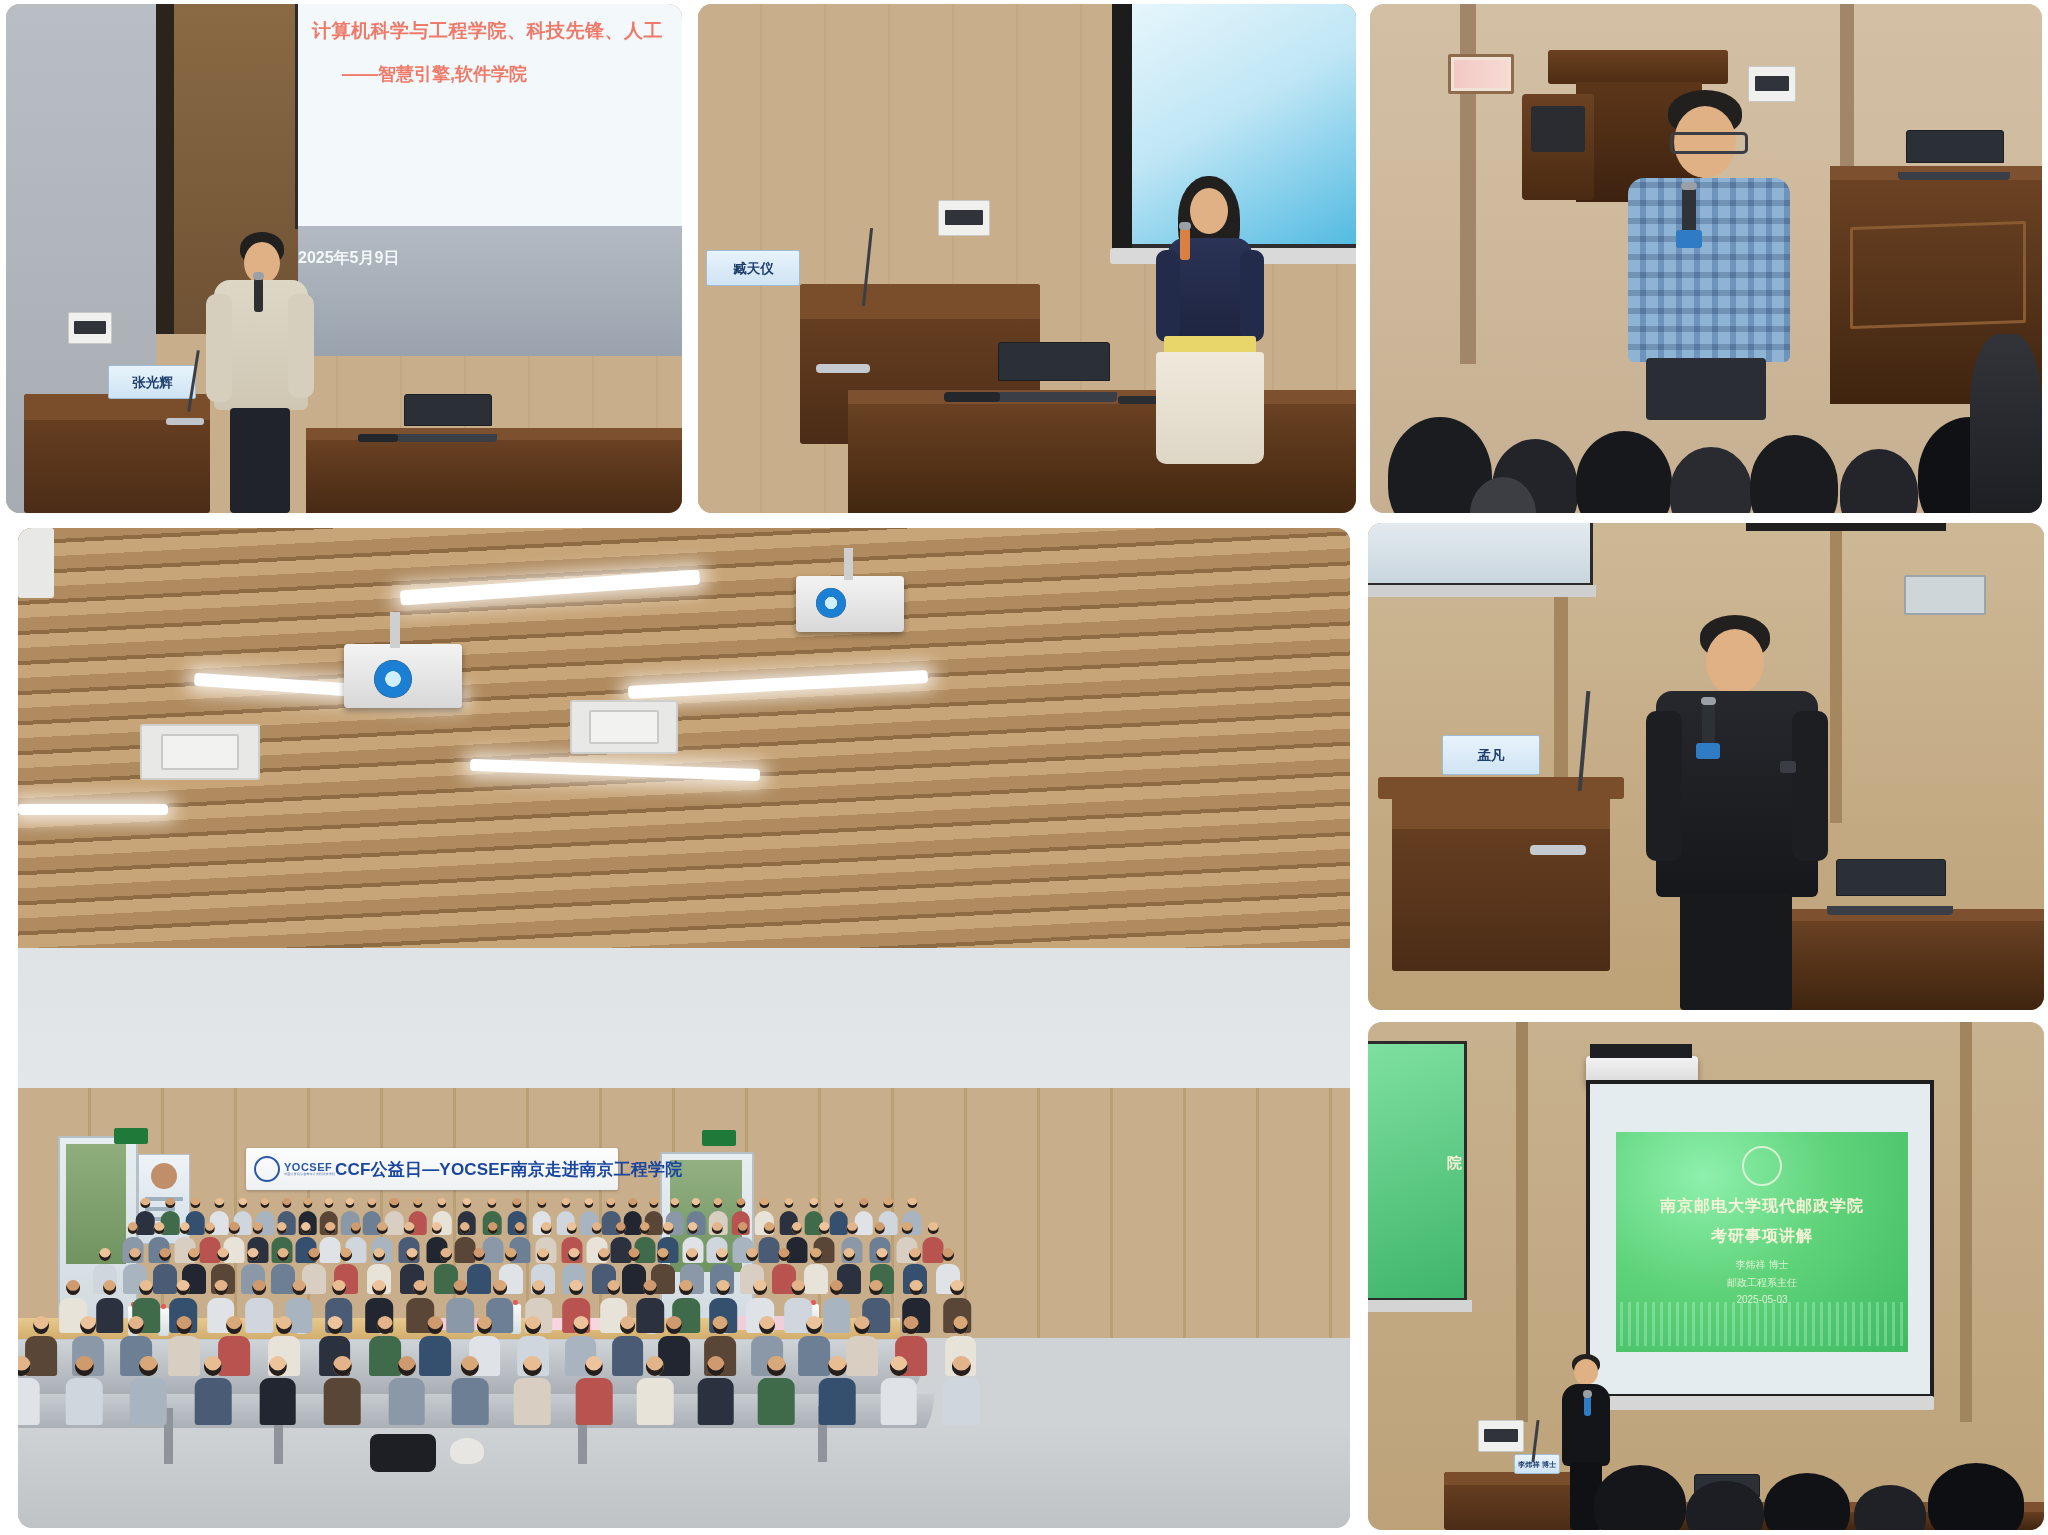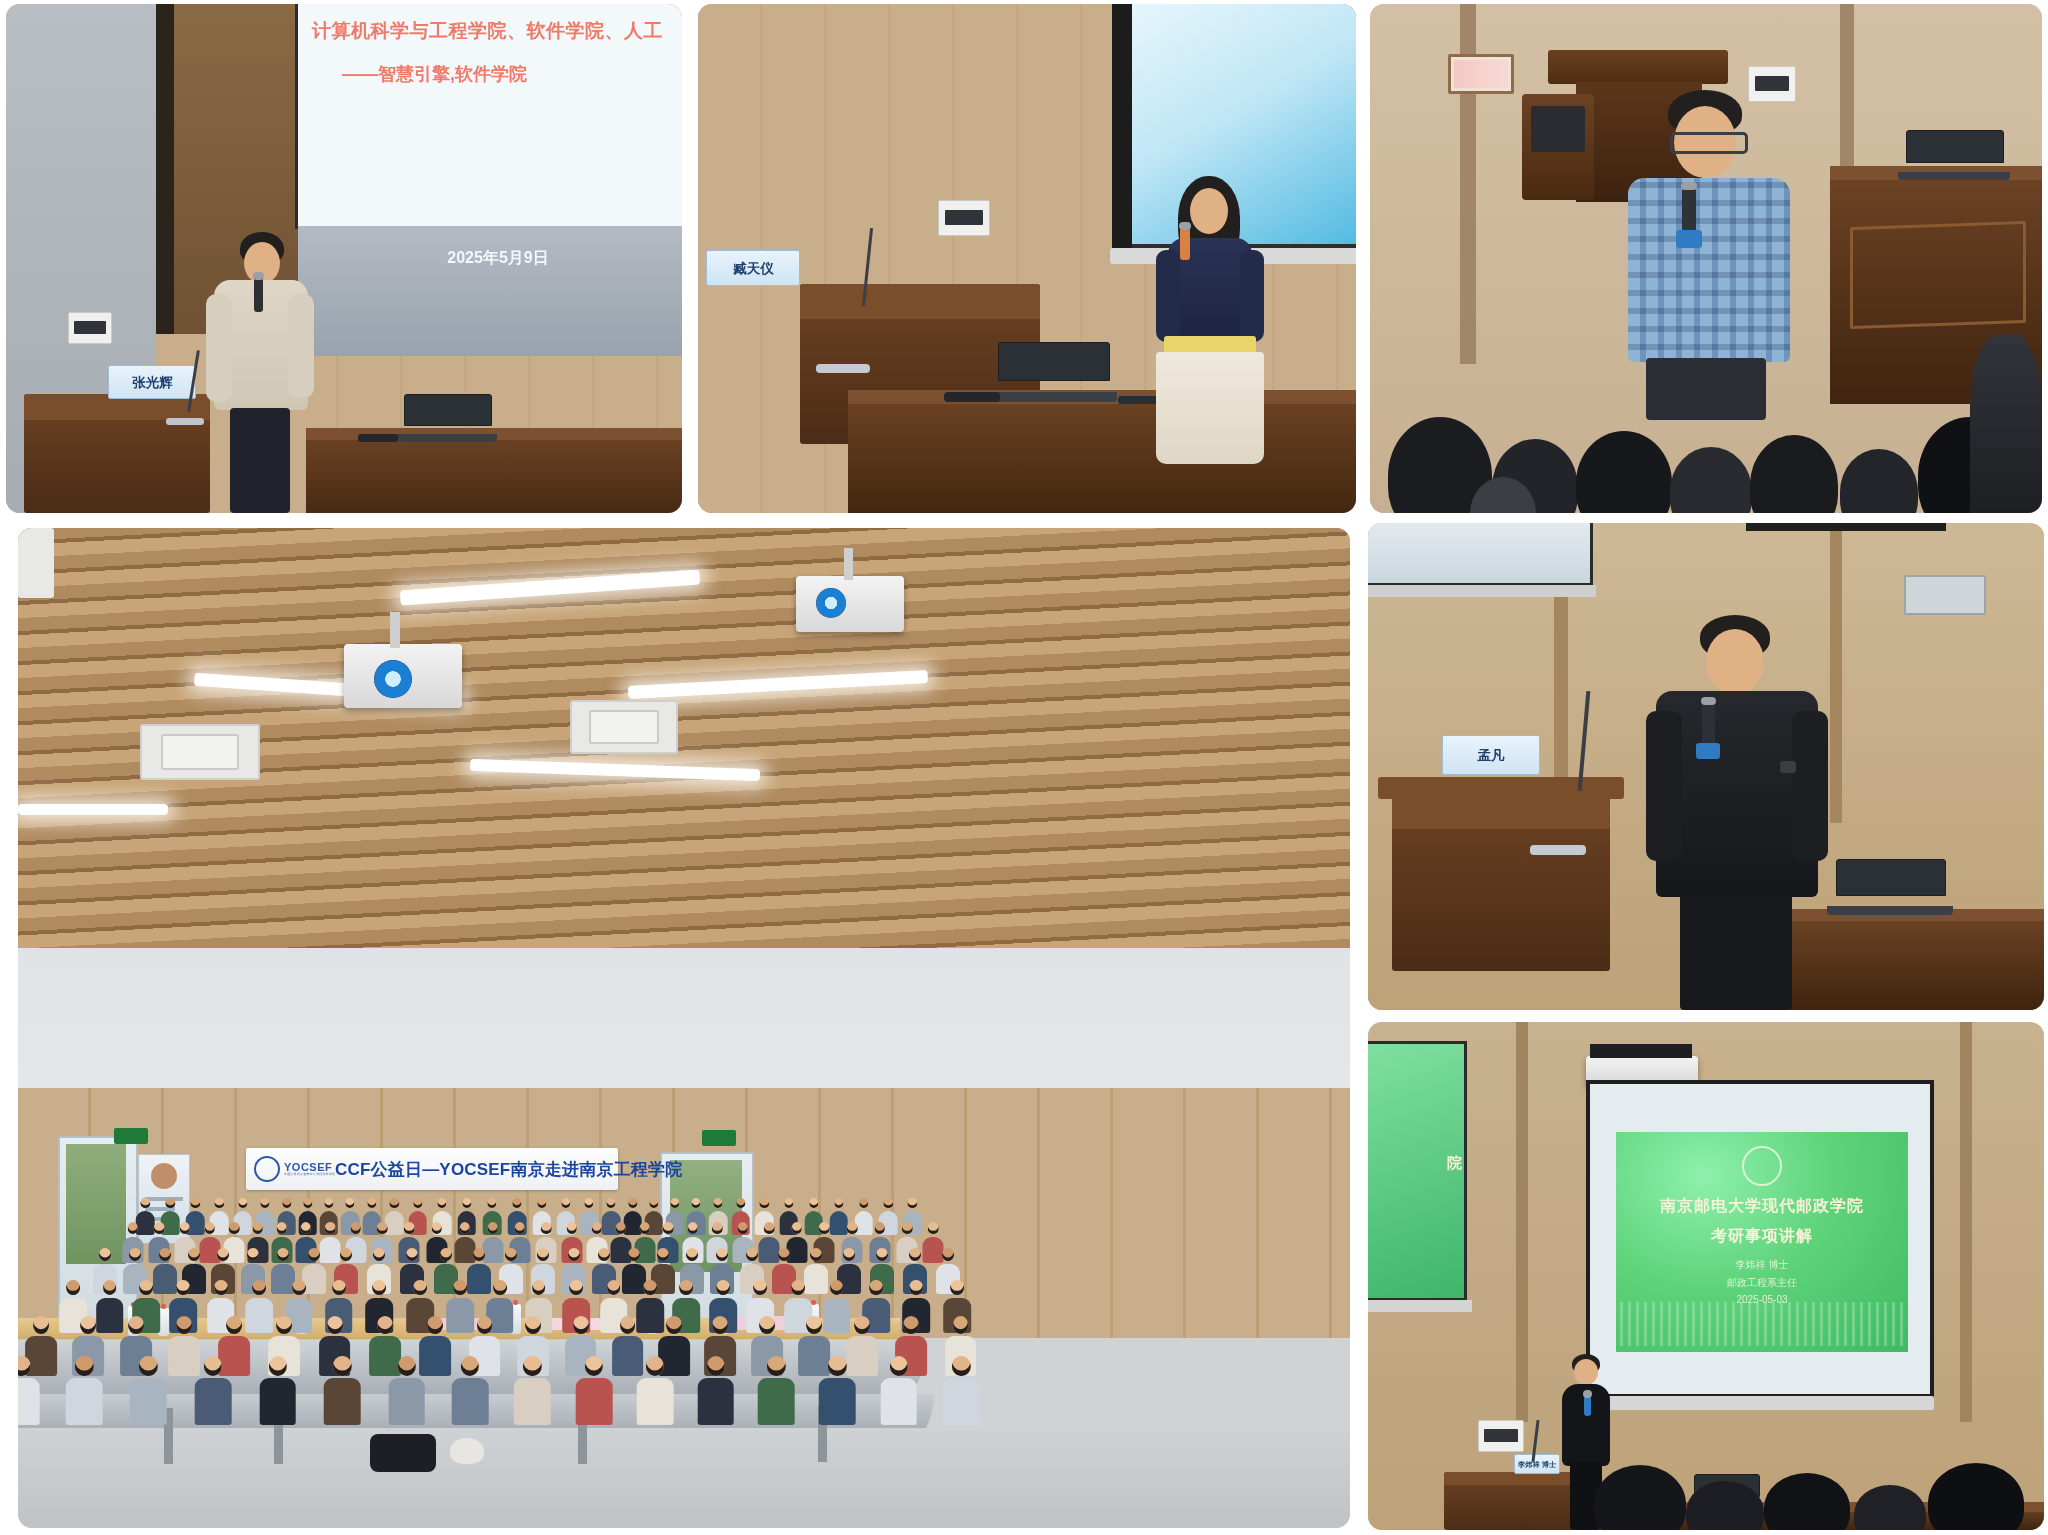--- a/index.html
+++ b/index.html
@@ -9,21 +9,21 @@
   .photo{position:absolute;overflow:hidden;border-radius:14px;background:#cfd3d6;}
   .ph-inner{position:absolute;inset:0;}
 
   
   .wall{position:absolute;inset:0;background:linear-gradient(180deg,#cbb391 0%,#c6ac88 40%,#bfa480 100%);}
   .wall-wood{position:absolute;inset:0;
     background:repeating-linear-gradient(90deg,#c8ae8a 0 62px,#c2a782 62px 64px);}
 
   
   .screen{position:absolute;background:#f3f9fb;box-shadow:0 0 0 3px #2c2c2c;}
-  .slide-txt{position:absolute;width:100%;text-align:center;font-family:"Liberation Sans",sans-serif;}
+  .slide-txt{position:absolute;width:100%;font-family:"Liberation Sans",sans-serif;}
 
   
   .podium{position:absolute;background:linear-gradient(180deg,#6d4324,#4b2c16);border-radius:3px;}
   .podium .top{position:absolute;left:0;right:0;top:0;height:22%;background:#7a4e2b;border-radius:3px 3px 0 0;}
   .nameplate{position:absolute;background:linear-gradient(180deg,#e8f3fb,#cfe4f4);border:1px solid #9fbcd4;border-radius:2px;
     display:flex;align-items:center;justify-content:center;color:#1f3f6d;font-weight:bold;}
   .nameplate span{transform:scale(.9);white-space:nowrap;}
 
   
   .person{position:absolute;}
@@ -86,21 +86,21 @@
 
   <div class="photo" style="left:6px;top:4px;width:676px;height:509px;">
     <div class="ph-inner">
       <div class="wall"></div>
       <div class="wall-wood" style="left:140px;top:0;right:0;bottom:0;"></div>
       <div style="position:absolute;left:0;top:0;width:150px;height:100%;background:linear-gradient(180deg,#b9bec4,#a7acb2);"></div>
       <div style="position:absolute;left:150px;top:0;width:18px;height:330px;background:#2a241d;"></div>
       <div style="position:absolute;left:168px;top:0;width:200px;height:330px;background:linear-gradient(180deg,#8a6a44,#6f5234);"></div>
 
       <div class="screen" style="left:292px;top:-8px;width:400px;height:230px;">
-        <div class="slide-txt" style="top:22px;left:14px;width:420px;text-align:left;color:#ef7a6a;font-size:19px;font-weight:bold;letter-spacing:.5px;white-space:nowrap;">计算机科学与工程学院、软件学院、人工</div>
+        <div class="slide-txt" style="top:22px;left:14px;width:420px;text-align:left;color:#ef7a6a;font-size:19px;font-weight:bold;letter-spacing:.5px;white-space:nowrap;">计算机科学与工程学院、科技先锋、人工</div>
         <div class="slide-txt" style="top:66px;left:44px;width:420px;text-align:left;color:#ef7a6a;font-size:18px;font-weight:bold;white-space:nowrap;">——智慧引擎,软件学院</div>
       </div>
       <div style="position:absolute;left:292px;top:222px;width:400px;height:130px;background:linear-gradient(180deg,#b3bac4,#9aa3ad);">
         <div class="slide-txt" style="top:22px;color:#f4f8fb;font-size:16px;font-weight:bold;">2025年5月9日</div>
       </div>
 
       <div class="panel" style="left:62px;top:308px;width:42px;height:30px;"></div>
 
       <div class="podium" style="left:18px;top:390px;width:186px;height:119px;">
         <div class="top"></div>

